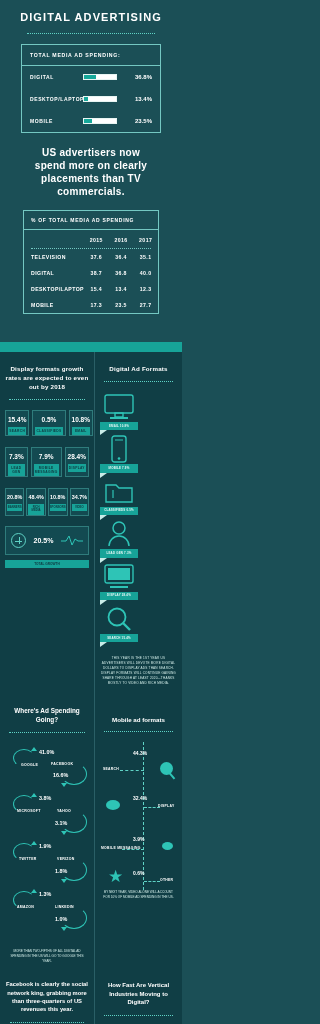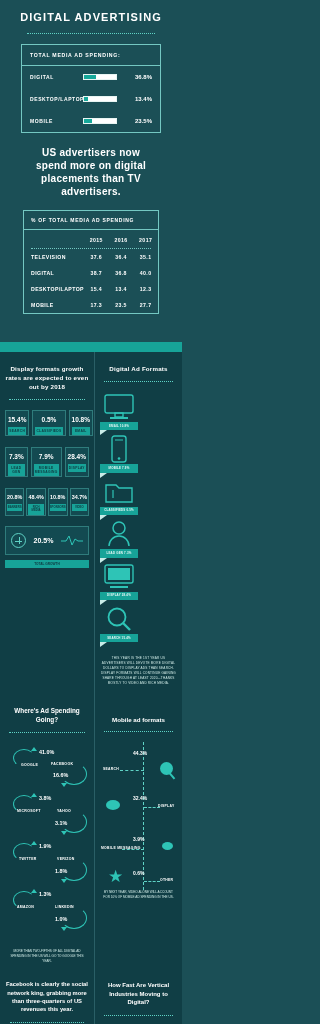--- a/index.html
+++ b/index.html
@@ -228,21 +228,21 @@
         <div class="plabel">MOBILE</div>
         <div class="bar-wrap">
           <div class="bar">
               <i style="width:23.5%"></i>
             </div>
         </div>
         <div class="pval">23.5%</div>
       </div>
     </div>
 
-    <div class="lead">US advertisers now spend more on digital placements than TV advertisers.</div>
+    <div class="lead">US advertisers now spend more on clearly placements than TV commercials.</div>
 
     <div class="tpanel">
       <div class="tpanel-head">% OF TOTAL MEDIA AD SPENDING</div>
       <table>
         <tbody>
             <tr class="thead-row">
           <th class="sp"></th>
           <th class="y">2015</th>
           <th class="y">2016</th>
           <th class="y">2017</th>

